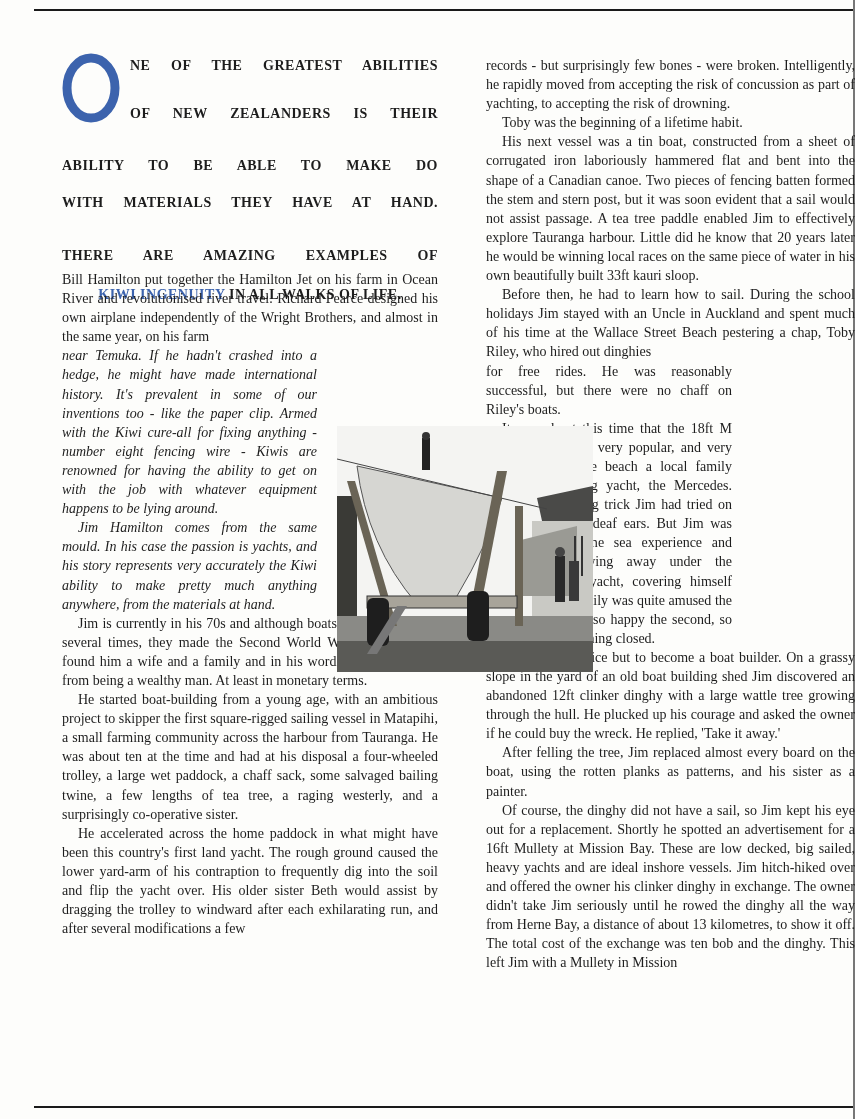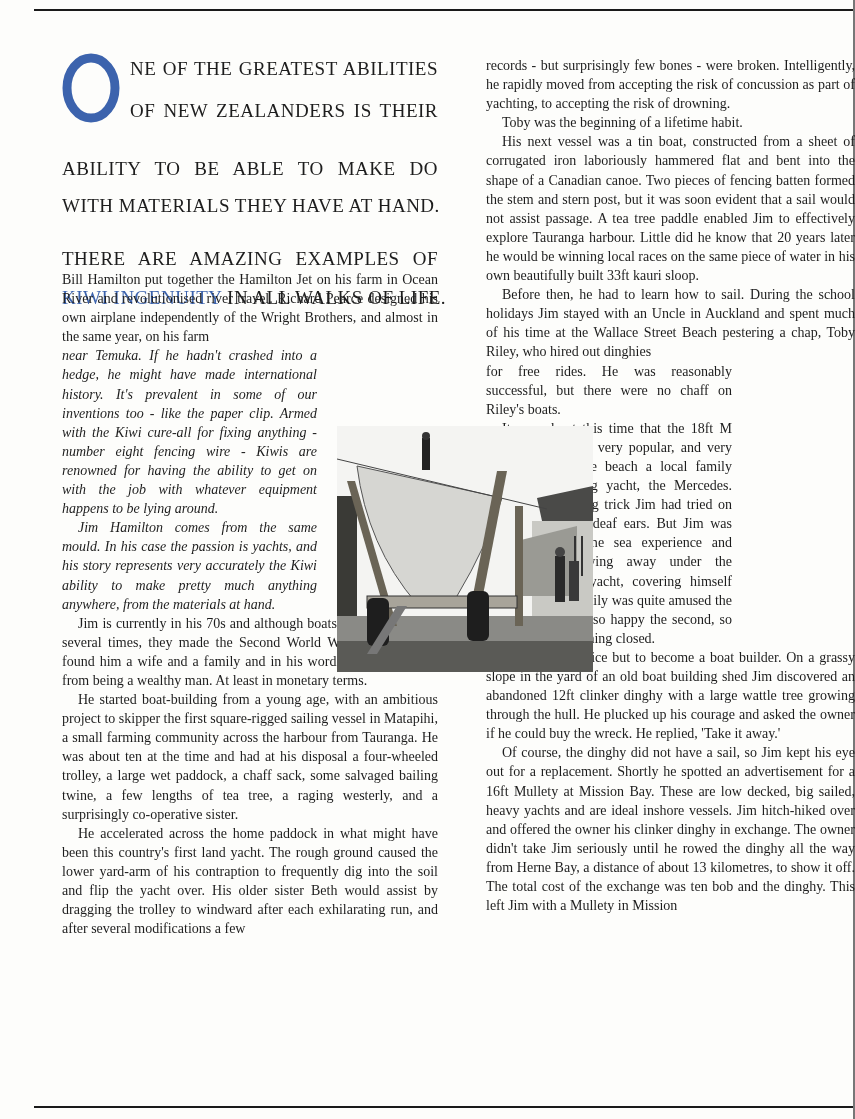--- a/index.html
+++ b/index.html
@@ -5,22 +5,22 @@
   html, body { margin:0; padding:0; }
   body { width:855px; height:1119px; background:#fdfdfb; position:relative; overflow:hidden;
          font-family:"Liberation Serif","DejaVu Serif",serif; color:#1d1d1d; }
   .rule { position:absolute; left:34px; right:2px; height:2px; background:#1a1a1a; }
   .rule.top { top:9px; }
   .rule.bottom { top:1106px; }
   .edge { position:absolute; right:0; top:0; width:2px; height:1119px; background:#777; }
 
   .intro { position:absolute; left:62px; top:52px; width:376px; }
   .dropcap { position:absolute; left:0; top:0; width:58px; height:72px; }
-  .intro-line { position:absolute; left:0; width:376px; font-size:19px; letter-spacing:0.5px;
-                text-transform:uppercase; white-space:nowrap; text-align:justify; text-align-last:justify; }
+  .intro-line { position:absolute; left:0; width:376px; font-size:14px; letter-spacing:0.5px;
+                text-transform:uppercase; white-space:nowrap; text-align:justify; text-align-last:justify;font-weight:bold; }
   .intro-line.indent { left:68px; width:308px; }
   .kiwi { color:#3c63ad; }
 
   .col { position:absolute; font-size:14px; line-height:19.1px; text-align:justify; }
   .col p { margin:0; }
   .col p.ind { text-indent:16px; }
   .col-left { left:62px; top:270px; width:376px; }
   .col-right { left:486px; top:56px; width:369px; overflow:hidden; }
   .narrow-l { width:255px;font-style:italic; }
   .narrow-r { margin-left:123px; width:246px; }
@@ -32,21 +32,21 @@
 
 <div class="rule top"></div>
 <div class="rule bottom"></div>
 <div class="edge"></div>
 
 <div class="intro">
   <svg class="dropcap" viewBox="0 0 58 72">
     <ellipse cx="29" cy="36" rx="24" ry="30" fill="none" stroke="#3c63ad" stroke-width="9"></ellipse>
   </svg>
   <div class="intro-line indent" style="top:6px">NE OF THE GREATEST ABILITIES</div>
-  <div class="intro-line indent" style="top:48px">OF NEW ZEALANDERS IS THEIR</div>
+  <div class="intro-line indent" style="top:54px">OF NEW ZEALANDERS IS THEIR</div>
   <div class="intro-line" style="top:106px">ABILITY TO BE ABLE TO MAKE DO</div>
   <div class="intro-line" style="top:143px">WITH MATERIALS THEY HAVE AT HAND.</div>
   <div class="intro-line" style="top:196px">THERE ARE AMAZING EXAMPLES OF</div>
   <div class="intro-line" style="top:235px;text-align:center;text-align-last:auto"><span class="kiwi">KIWI INGENUITY</span><span> IN ALL WALKS OF LIFE.</span></div>
 </div>
 
 <div class="col col-left">
   <p>Bill Hamilton put together the Hamilton Jet on his farm in Ocean River and revolutionised river travel. Richard Pearce designed his own airplane independently of the Wright Brothers, and almost in the same year, on his farm</p>
   <p class="narrow-l">near Temuka. If he hadn't crashed into a hedge, he might have made international history. It's prevalent in some of our inventions too - like the paper clip. Armed with the Kiwi cure-all for fixing anything - number eight fencing wire - Kiwis are renowned for having the ability to get on with the job with whatever equipment happens to be lying around.</p>
   <p class="ind narrow-l">Jim Hamilton comes from the same mould. In his case the passion is yachts, and his story represents very accurately the Kiwi ability to make pretty much anything anywhere, from the materials at hand.</p>
@@ -56,20 +56,21 @@
 </div>
 
 <div class="col col-right">
   <p>records - but surprisingly few bones - were broken. Intelligently, he rapidly moved from accepting the risk of concussion as part of yachting, to accepting the risk of drowning.</p>
   <p class="ind">Toby was the beginning of a lifetime habit.</p>
   <p class="ind">His next vessel was a tin boat, constructed from a sheet of corrugated iron laboriously hammered flat and bent into the shape of a Canadian canoe. Two pieces of fencing batten formed the stem and stern post, but it was soon evident that a sail would not assist passage. A tea tree paddle enabled Jim to effectively explore Tauranga harbour. Little did he know that 20 years later he would be winning local races on the same piece of water in his own beautifully built 33ft kauri sloop.</p>
   <p class="ind">Before then, he had to learn how to sail. During the school holidays Jim stayed with an Uncle in Auckland and spent much of his time at the Wallace Street Beach pestering a chap, Toby Riley, who hired out dinghies</p>
   <p class="narrow-r">for free rides. He was reasonably successful, but there were no chaff on Riley's boats.</p>
   <p class="ind narrow-r">It was about this time that the 18ft M Class yachts were very popular, and very fast. On the same beach a local family stored their racing yacht, the Mercedes. The same pestering trick Jim had tried on Mr Riley fell on deaf ears. But Jim was desperate for some sea experience and resorted to stowing away under the foredeck of the yacht, covering himself with sails. The family was quite amused the first time, but not so happy the second, so that avenue of training closed.</p>
   <p class="ind">Jim had no choice but to become a boat builder. On a grassy slope in the yard of an old boat building shed Jim discovered an abandoned 12ft clinker dinghy with a large wattle tree growing through the hull. He plucked up his courage and asked the owner if he could buy the wreck. He replied, 'Take it away.'</p>
+  <p class="ind">After felling the tree, Jim replaced almost every board on the boat, using the rotten planks as patterns, and his sister as a painter.</p>
   <p class="ind">Of course, the dinghy did not have a sail, so Jim kept his eye out for a replacement. Shortly he spotted an advertisement for a 16ft Mullety at Mission Bay. These are low decked, big sailed, heavy yachts and are ideal inshore vessels. Jim hitch-hiked over and offered the owner his clinker dinghy in exchange. The owner didn't take Jim seriously until he rowed the dinghy all the way from Herne Bay, a distance of about 13 kilometres, to show it off. The total cost of the exchange was ten bob and the dinghy. This left Jim with a Mullety in Mission</p>
 </div>
 
 <div class="photo">
   <svg width="256" height="246" viewBox="0 0 256 246">
     <rect x="0" y="0" width="256" height="246" fill="#f4f4f2"></rect>
     <rect x="0" y="190" width="256" height="56" fill="#8a8a86"></rect>
     <rect x="0" y="215" width="256" height="31" fill="#5a5a56"></rect>
     <polygon points="200,72 256,60 256,100 205,95" fill="#4a4a48"></polygon>
     <rect x="195" y="95" width="61" height="95" fill="#c9c9c4"></rect>

